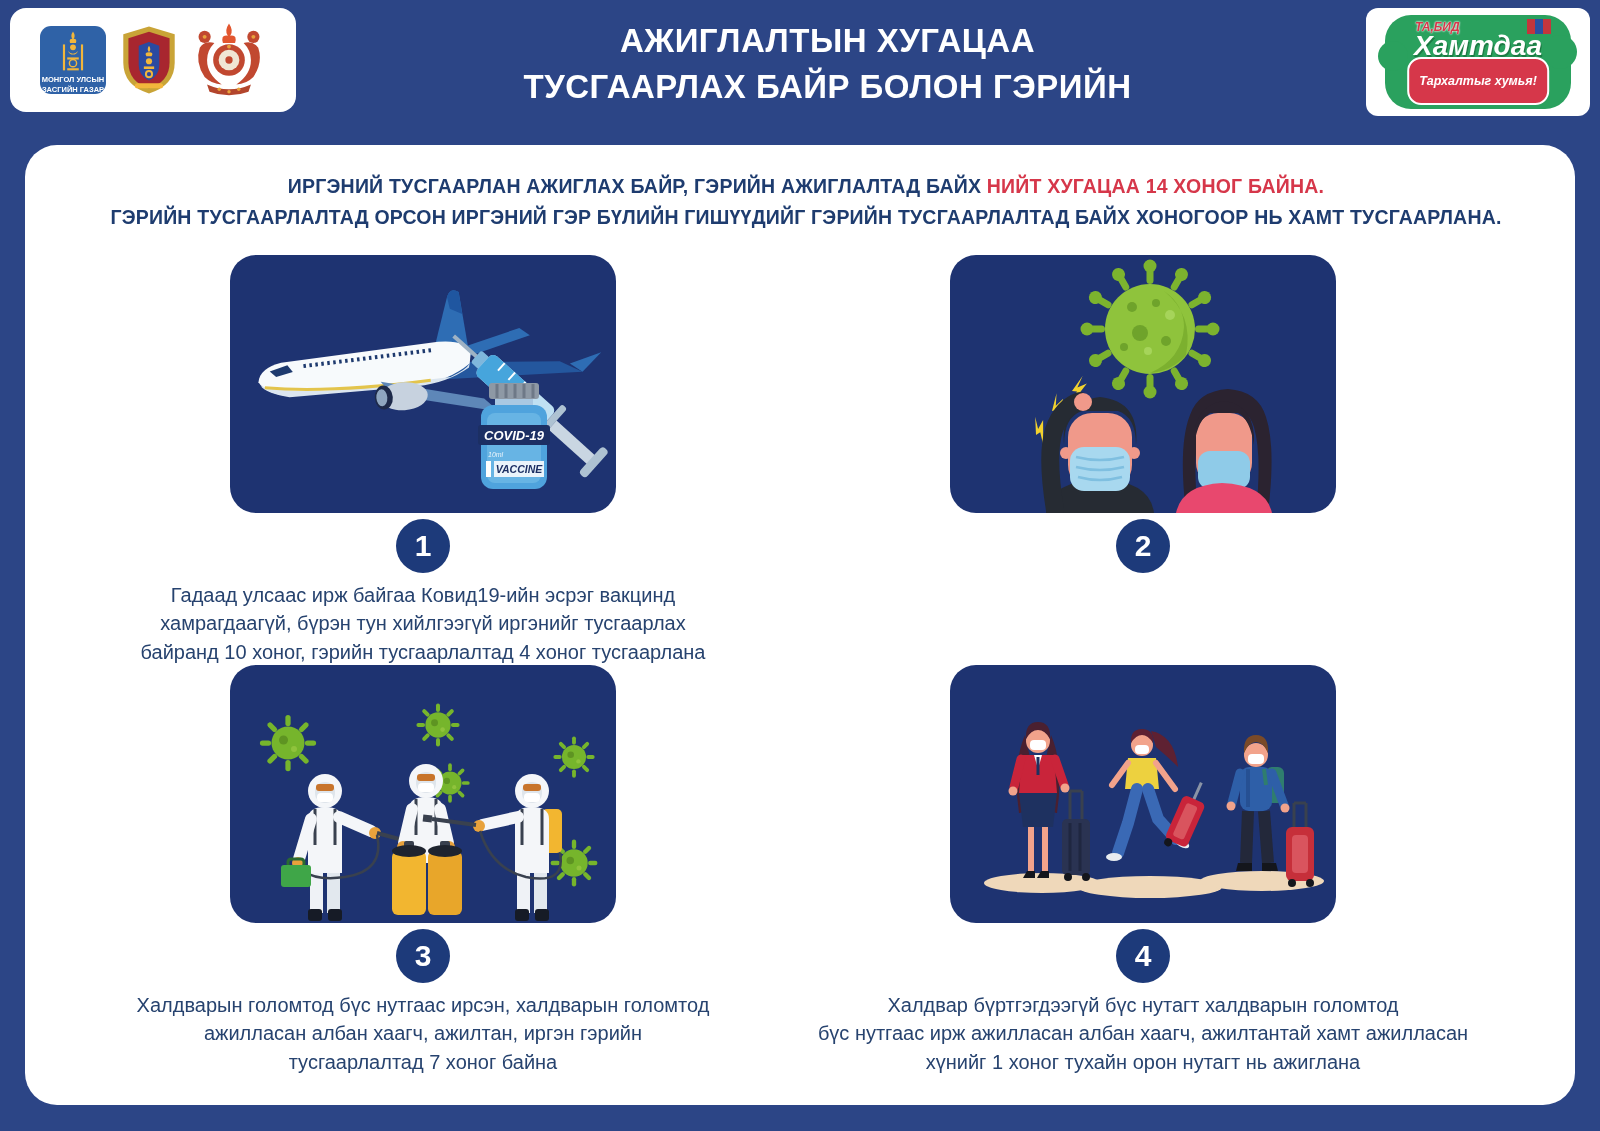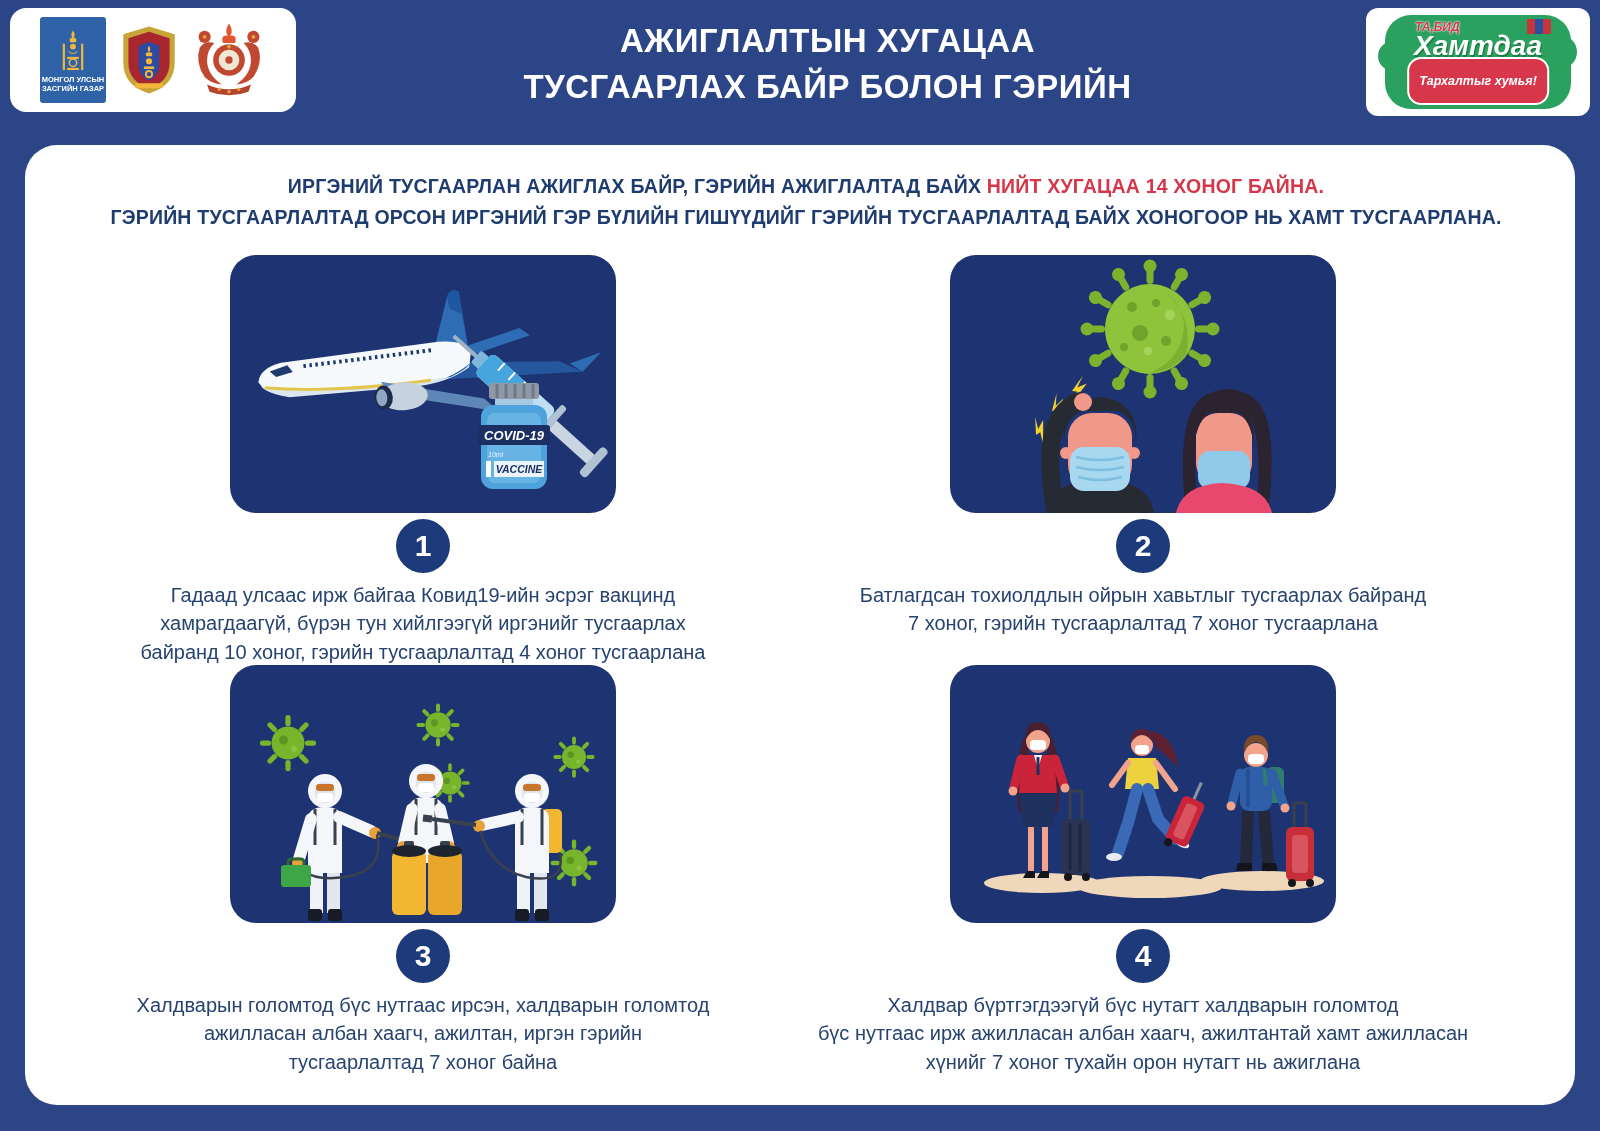--- a/index.html
+++ b/index.html
@@ -2,22 +2,22 @@
 <html><head>
 <meta charset="utf-8">
 <style>
   html,body{margin:0;padding:0;}
   body{font-family:"Liberation Sans",sans-serif;}
   .poster{position:relative;width:1600px;height:1131px;background:#2C4586;overflow:hidden;}
 
   
   .logo-panel-left{position:absolute;left:10px;top:8px;width:286px;height:104px;background:#ffffff;
     border-radius:16px;display:flex;align-items:center;justify-content:center;gap:12px;}
-  .gov-logo{width:66px;height:86px;background:#2F62A7;border-radius:3px;display:flex;flex-direction:column;
-    align-items:center;justify-content:flex-start;padding-top:12px;box-sizing:border-box;}
+  .gov-logo{width:66px;height:68px;background:#2F62A7;border-radius:11px;display:flex;flex-direction:column;
+    align-items:center;justify-content:flex-start;padding-top:4px;box-sizing:border-box;}
   .gov-logo .txt{color:#ffffff;font-weight:bold;font-size:7.5px;line-height:1.25;text-align:center;margin-top:2px;}
   .title-wrap{position:absolute;left:300px;right:245px;top:0;height:128px;display:flex;flex-direction:column;
     align-items:center;justify-content:center;text-align:center;}
   .title-wrap .t{color:#ffffff;font-weight:bold;font-size:33px;line-height:1.4;letter-spacing:0.5px;}
   .logo-panel-right{position:absolute;left:1366px;top:8px;width:224px;height:108px;background:#ffffff;
     border-radius:12px;display:flex;align-items:center;justify-content:center;}
   .campaign-badge{position:relative;width:186px;height:94px;background:#2AA15E;border-radius:26px;}
   .campaign-badge::before{content:"";position:absolute;left:-7px;top:26px;width:30px;height:30px;border-radius:50%;background:#2AA15E;}
   .campaign-badge::after{content:"";position:absolute;right:-6px;top:20px;width:34px;height:34px;border-radius:50%;background:#2AA15E;}
   .badge-tag-top{position:absolute;top:5px;left:30px;color:#D6374A;font-weight:bold;font-style:italic;font-size:12px;
@@ -248,22 +248,20 @@
           <g>
             <path d="M236,258 Q228,190 240,160 Q248,136 278,134 Q308,136 316,162 Q326,192 318,258 L306,258 Q312,200 304,172 Q298,152 276,152 Q256,154 250,174 Q242,200 248,258 Z" fill="#2B2330"></path>
             <rect x="246" y="158" width="56" height="72" rx="22" fill="#F0998A"></rect>
             <path d="M244,190 Q242,150 274,146 Q306,150 304,190 Q300,164 288,158 L260,158 Q248,164 244,190 Z" fill="#2B2330"></path>
             <rect x="248" y="196" width="52" height="38" rx="12" fill="#8FCBE8"></rect>
             <path d="M226,258 Q232,230 272,228 Q316,230 322,258 Z" fill="#E8486E"></path>
           </g>
         </svg>
       </div>
       <div class="num-badge">2</div>
-      <div class="caption" style="max-width:600px">Батлагдсан тохиолдлын ойрын хавьтлыг тусгаарлах байранд
-7 хоног, гэрийн тусгаарлалтад 7 хоног тусгаарлана</div>
     </div>
 
     <div class="quadrant q3">
       <div class="card-illustration">
         <svg viewBox="0 0 386 258">
           <defs>
             <g id="mv">
               <circle r="11" fill="#76B52C"></circle>
               <g stroke="#76B52C" stroke-width="3.5" stroke-linecap="round">
                 <line y1="-13" y2="-17"></line>
@@ -416,19 +414,19 @@
               <rect x="-6" y="8" width="16" height="38" rx="4" fill="#D9545E"></rect>
               <circle cx="-6" cy="56" r="4" fill="#14161C"></circle>
                 <circle cx="12" cy="56" r="4" fill="#14161C"></circle>
             </g>
           </g>
         </svg>
       </div>
       <div class="num-badge">4</div>
       <div class="caption" style="max-width:665px">Халдвар бүртгэгдээгүй бүс нутагт халдварын голомтод
 бүс нутгаас ирж ажилласан албан хаагч, ажилтантай хамт ажилласан
-хүнийг 7 хоног тухайн орон нутагт нь ажиглана</div>
+хүнийг 1 хоног тухайн орон нутагт нь ажиглана</div>
     </div>
 
   </div>
 
   <div class="bottom-bar"></div>
 </div>
 
 </body></html>

